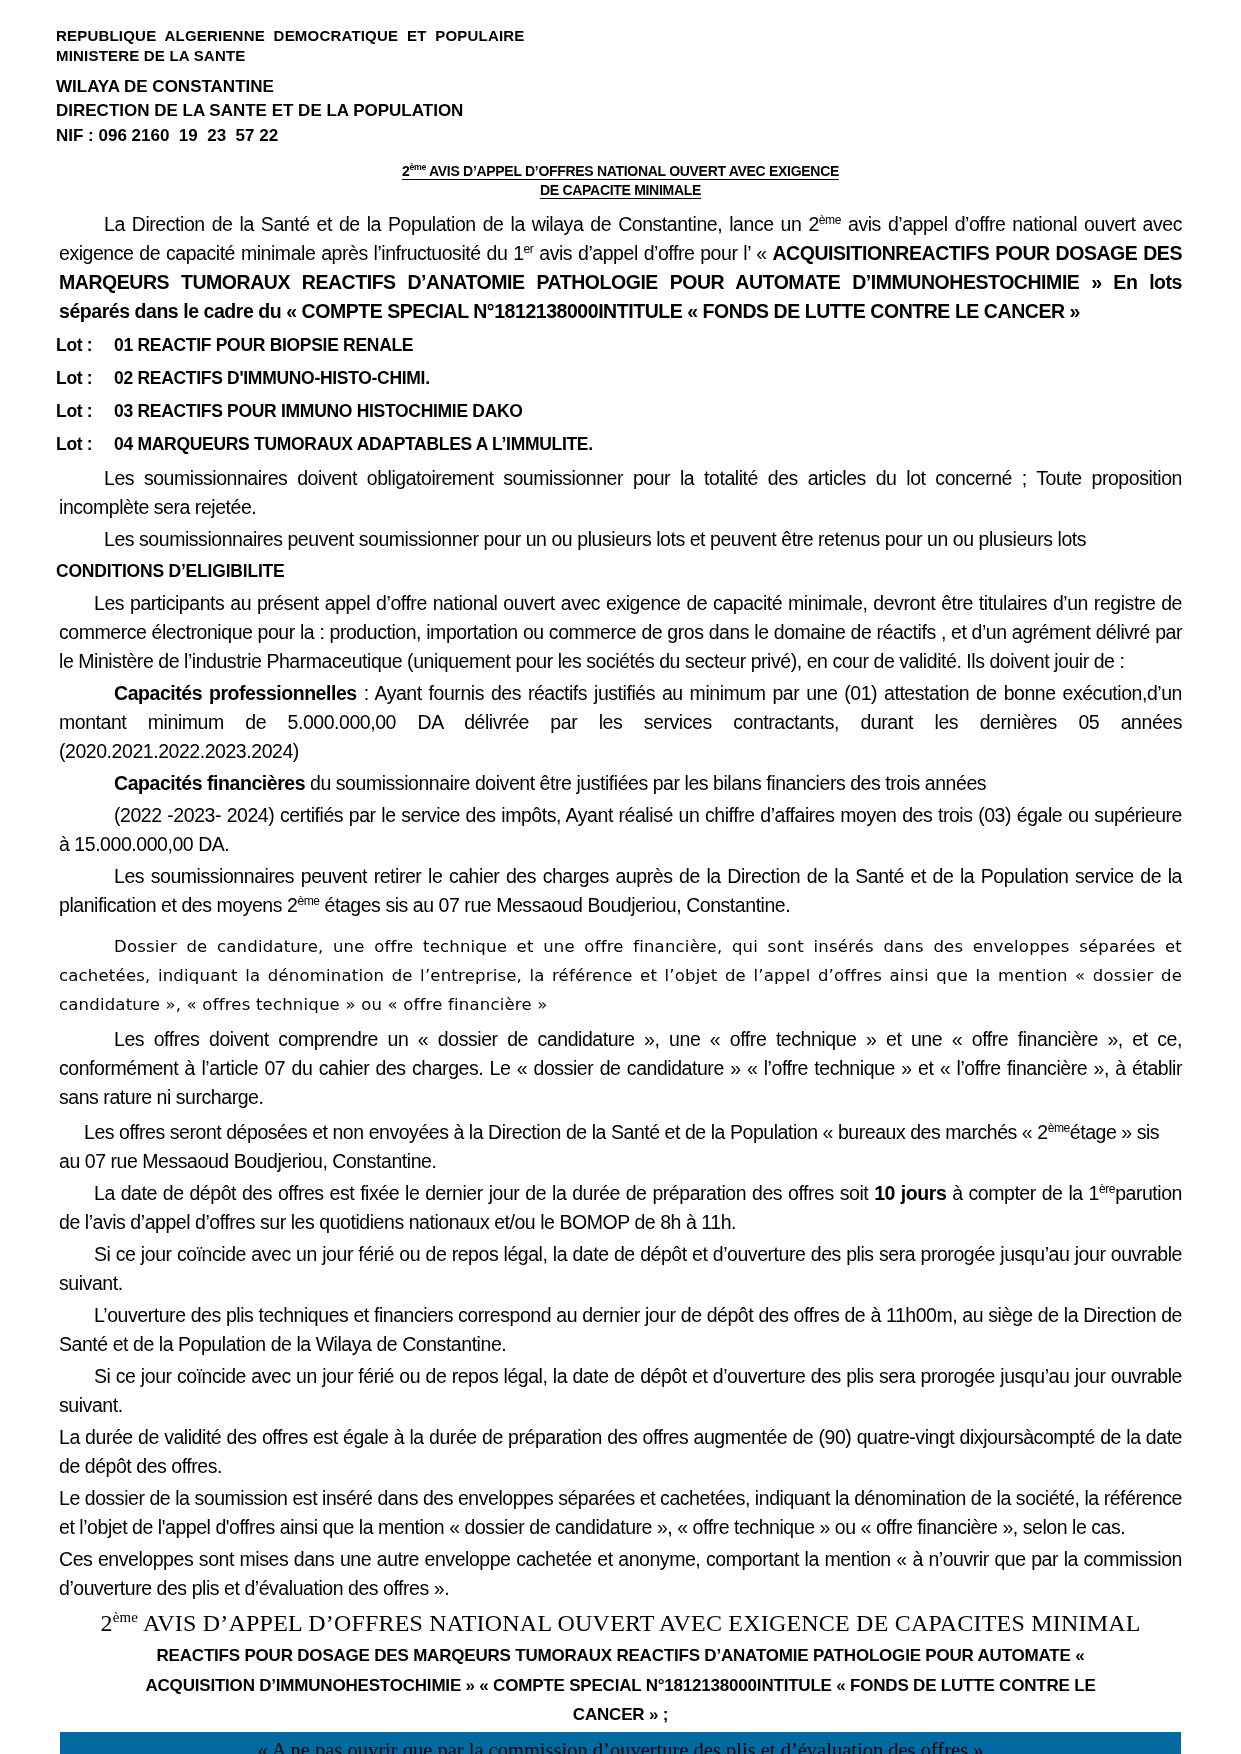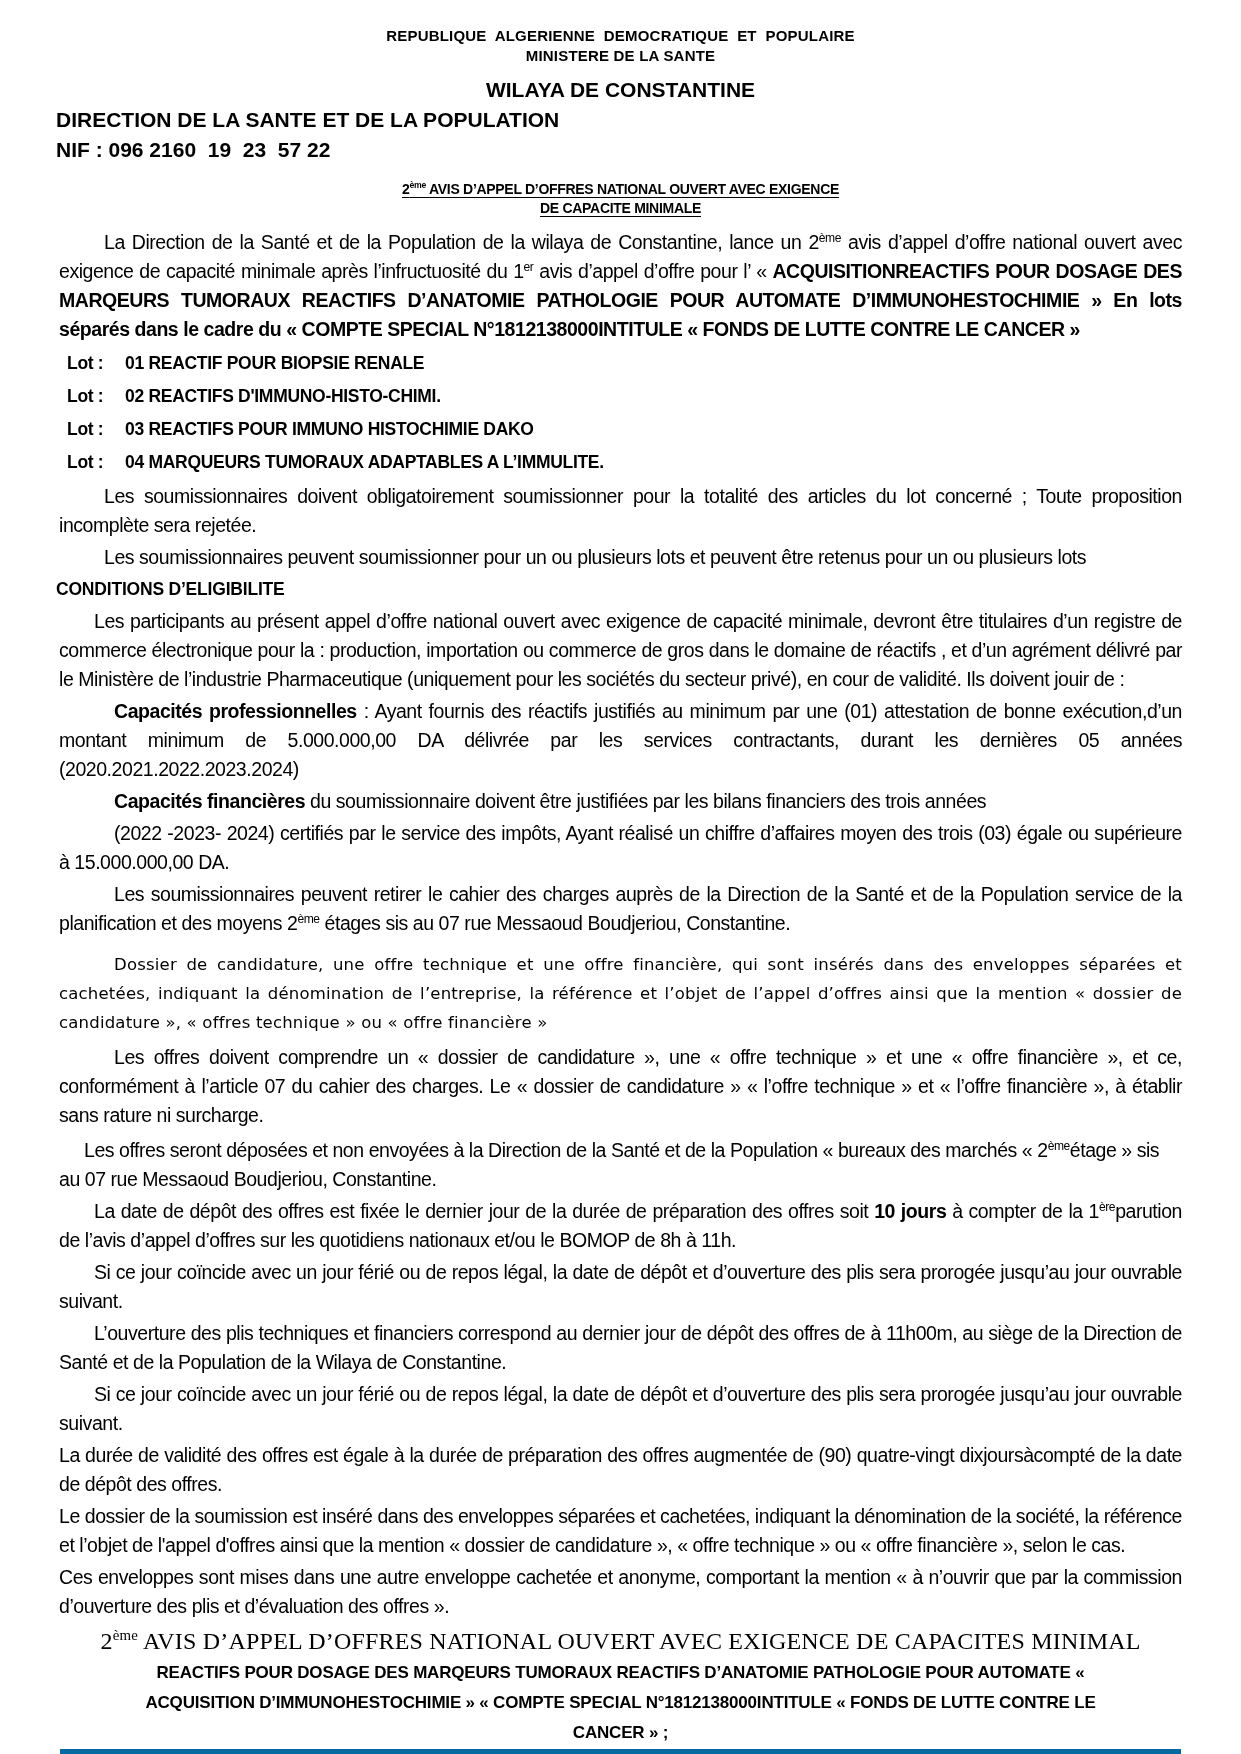--- a/index.html
+++ b/index.html
@@ -9,35 +9,35 @@
     color:#000000;
     -webkit-font-smoothing:antialiased;
   }
   .page{
     box-sizing:border-box;
     width:1241px;min-height:1754px;
     padding:26px 56px 10px 56px;
     position:relative;
   }
   .pre{white-space:pre-wrap;}
-  .center{text-align:center;}
+  .center{}
   
   .hdr-sm{font-size:15px;font-weight:bold;letter-spacing:0.2px;line-height:1.35;}
-  .hdr-md{font-size:21px;font-weight:bold;line-height:1.45;}
+  .hdr-md{font-size:17px;font-weight:bold;line-height:1.45;}
   .title-block{margin-top:14px;margin-bottom:10px;text-align:center;font-weight:bold;font-size:14px;line-height:1.35;letter-spacing:-0.3px;}
   .title-block .u{text-decoration:underline;text-underline-offset:3px;}
   sup{font-size:62%;line-height:0;}
   
   .p{font-size:19.5px;line-height:29px;margin:3px;letter-spacing:-0.45px;}
   .j{text-align:justify;}
   .ind45{text-indent:45px;}
   .ind35{text-indent:35px;}
   .ind55{text-indent:55px;}
   .ind25{text-indent:25px;}
-  .lot{font-size:17.5px;font-weight:bold;line-height:33px;letter-spacing:-0.3px;margin-left:11px;}
+  .lot{font-size:17.5px;font-weight:bold;line-height:33px;letter-spacing:-0.3px;}
   .lot .lot-label{display:inline-block;width:58px;}
   .cond-head{font-size:17.5px;font-weight:bold;letter-spacing:-0.2px;line-height:29px;}
   .alt-font{
     font-family:"DejaVu Sans",sans-serif;
     font-size:16.5px;line-height:29px;letter-spacing:0.2px;
     text-align:justify;
   }
   .gap-sm{margin-top:6px;}
   .gap-md{margin-top:12px;}
   

